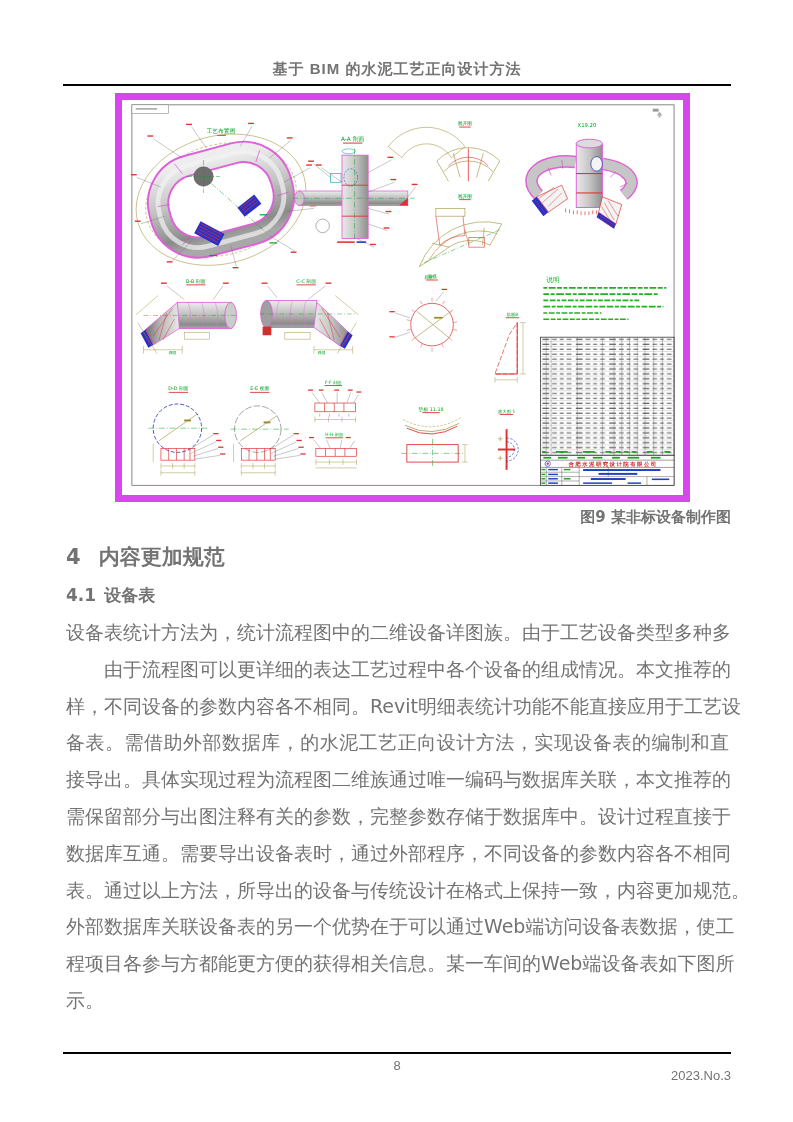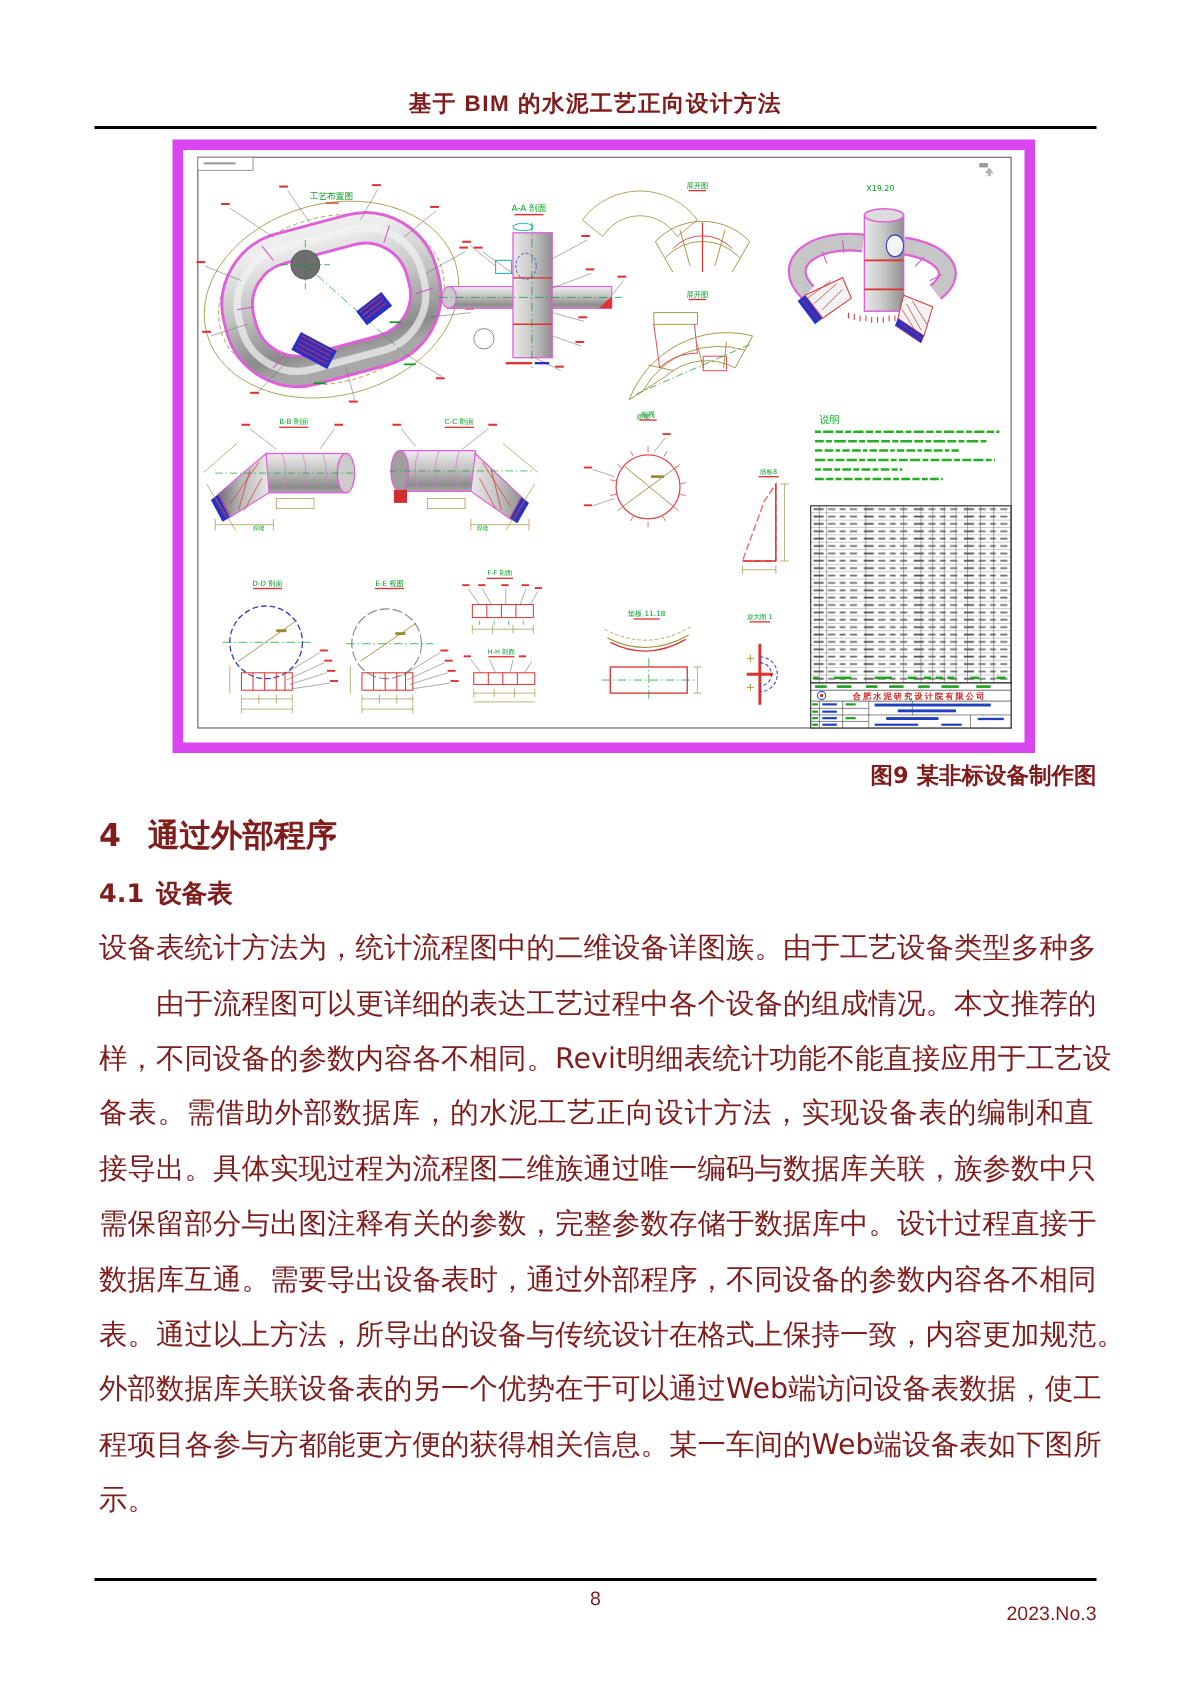--- a/index.html
+++ b/index.html
@@ -1,19 +1,19 @@
 <!DOCTYPE html>
 <html><head>
 <meta charset="utf-8">
 <style>
   * { margin:0; padding:0; box-sizing:border-box; }
   html,body { background:#fff; }
   .page {
     position:relative; width:793px; height:1122px; background:#ffffff;
-    font-family:"Liberation Serif","DejaVu Serif",serif; color:#7f1d1d; overflow:hidden;
+    font-family:"Liberation Serif","DejaVu Serif",serif; color:#737373; overflow:hidden;
   }
   .hdr-title {
     position:absolute; top:60px; left:63px; width:668px; text-align:center;
     font-family:"Liberation Sans","DejaVu Sans",sans-serif;
     font-size:15px; font-weight:bold; letter-spacing:1px;
   }
   .hdr-rule { position:absolute; top:84px; left:63px; width:668px; height:2px; background:#000; }
   .figure-box {
     position:absolute; top:93px; left:115px; width:575px; height:409px;
     border:7px solid #d946ef; background:#fff;
@@ -584,33 +584,33 @@
           <rect x="474" y="395" width="30" height="1.5"></rect>
             <rect x="520" y="395" width="14" height="1.5"></rect>
         </g>
       </g>
     </svg>
   </div>
 
   <div class="fig-caption">图9 某非标设备制作图</div>
 
   <div class="h1">
-    <span class="num">4</span><span>通过外部程序</span>
+    <span class="num">4</span><span>内容更加规范</span>
   </div>
 
   <div class="h2">
     <span class="num">4.1</span><span>设备表</span>
   </div>
 
   <div class="bodytext">
     <div class="bline">设备表统计方法为，统计流程图中的二维设备详图族。由于工艺设备类型多种多</div>
     <div class="bline first">由于流程图可以更详细的表达工艺过程中各个设备的组成情况。本文推荐的</div>
     <div class="bline">样，不同设备的参数内容各不相同。Revit明细表统计功能不能直接应用于工艺设</div>
     <div class="bline">备表。需借助外部数据库，的水泥工艺正向设计方法，实现设备表的编制和直</div>
-    <div class="bline">接导出。具体实现过程为流程图二维族通过唯一编码与数据库关联，族参数中只</div>
+    <div class="bline">接导出。具体实现过程为流程图二维族通过唯一编码与数据库关联，本文推荐的</div>
     <div class="bline">需保留部分与出图注释有关的参数，完整参数存储于数据库中。设计过程直接于</div>
     <div class="bline">数据库互通。需要导出设备表时，通过外部程序，不同设备的参数内容各不相同</div>
     <div class="bline">表。通过以上方法，所导出的设备与传统设计在格式上保持一致，内容更加规范。</div>
     <div class="bline">外部数据库关联设备表的另一个优势在于可以通过Web端访问设备表数据，使工</div>
     <div class="bline">程项目各参与方都能更方便的获得相关信息。某一车间的Web端设备表如下图所</div>
     <div class="bline last">示。</div>
   </div>
 
   <div class="ftr-rule"></div>
   <div class="ftr-page">8</div>

